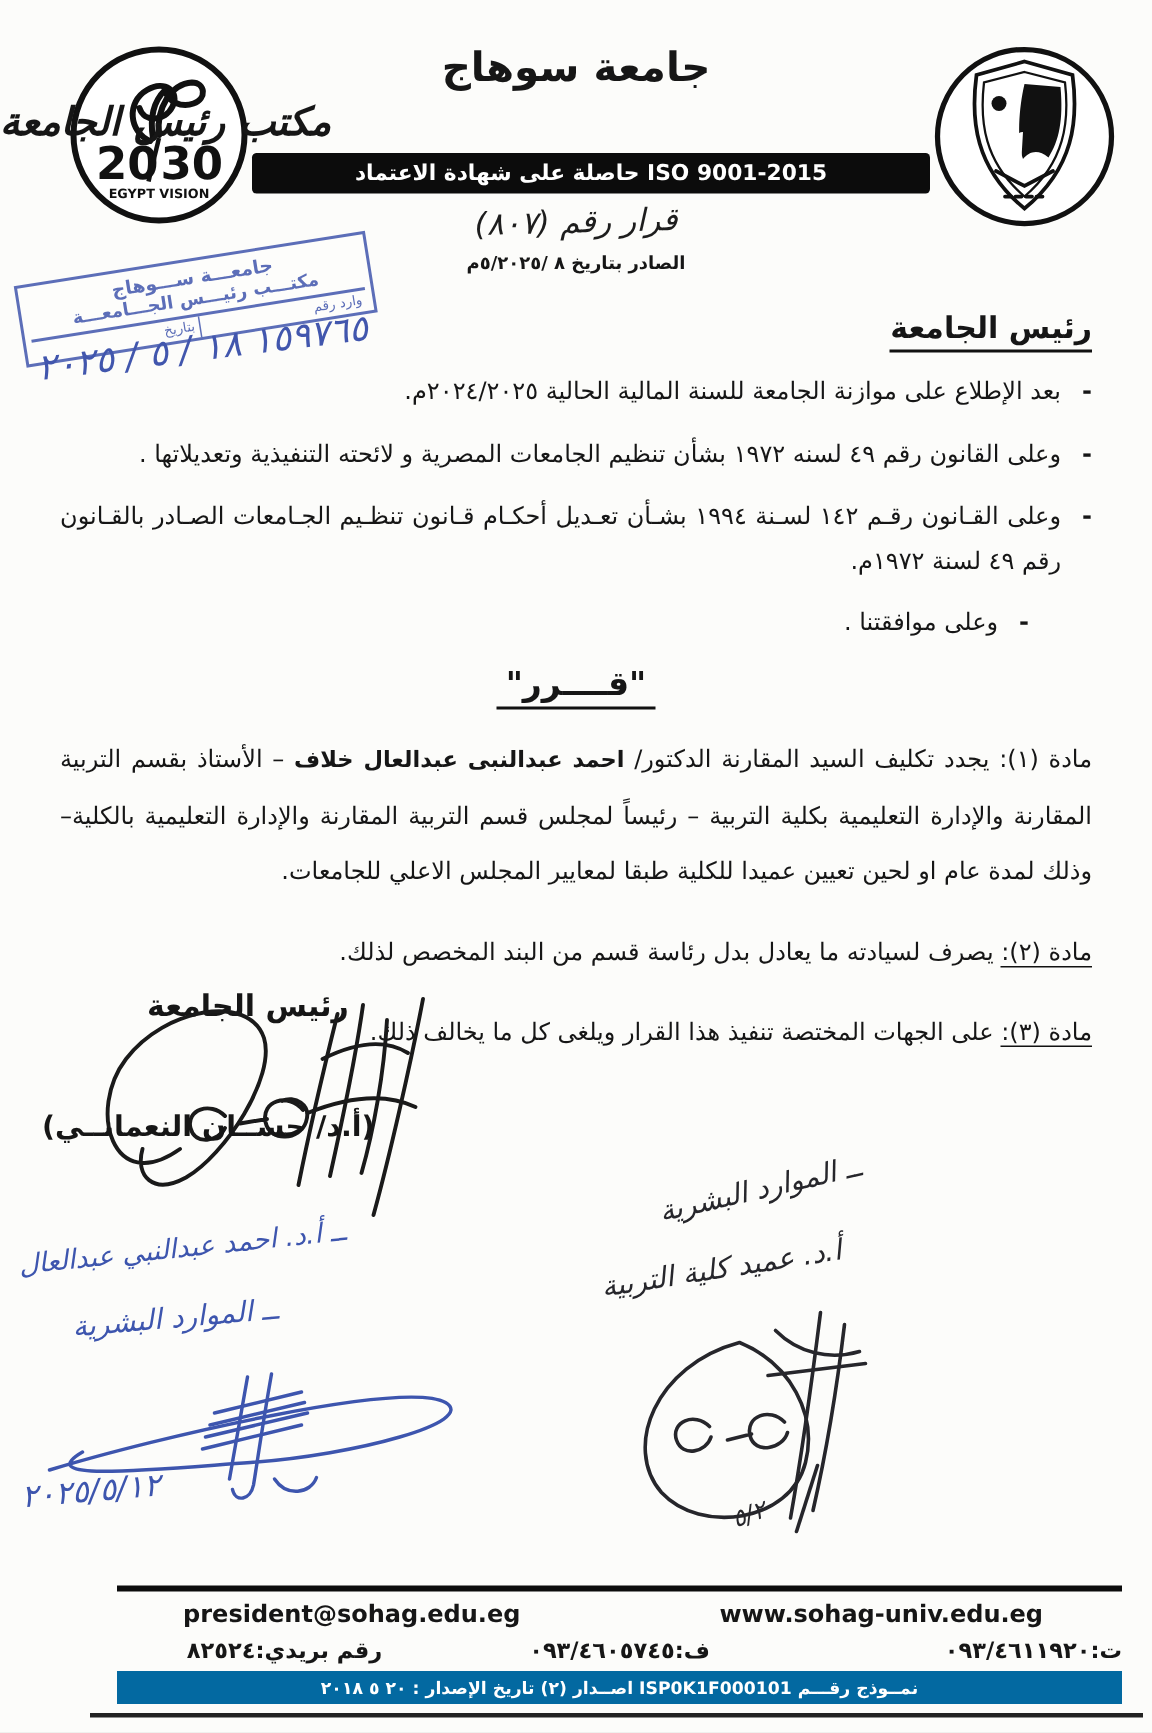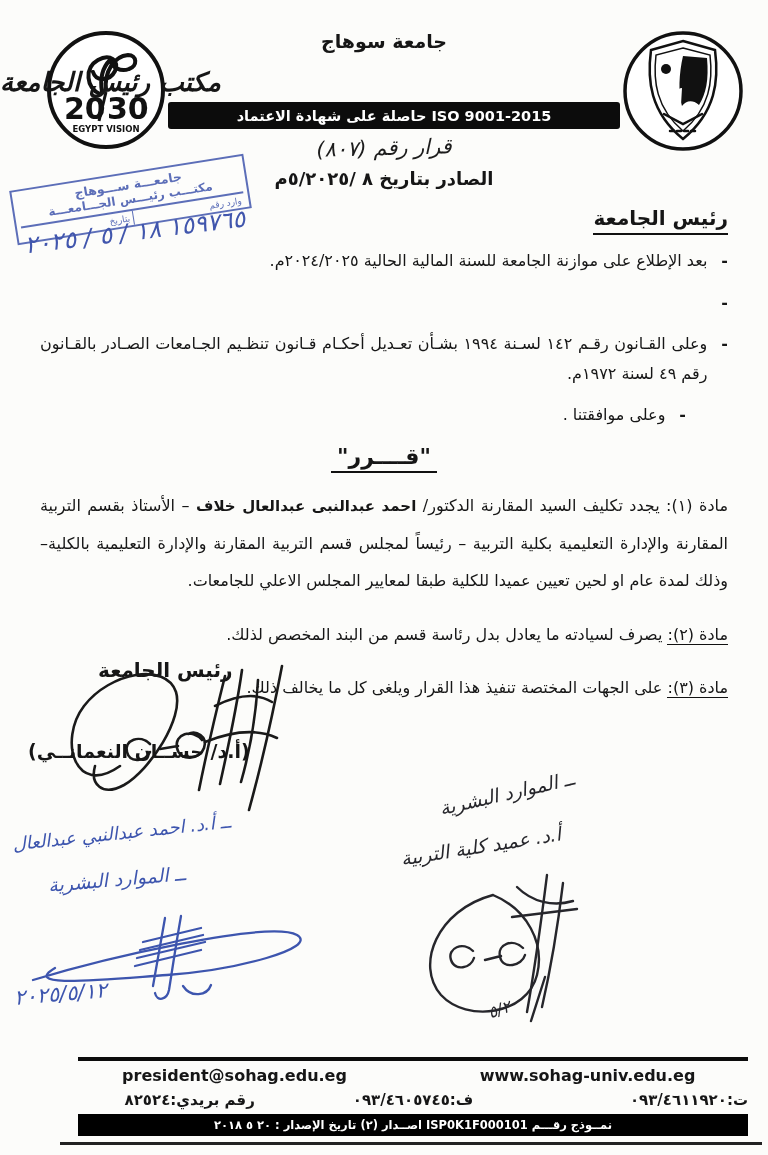--- a/index.html
+++ b/index.html
@@ -3,34 +3,34 @@
 <meta charset="utf-8">
 <style>
   html,body{margin:0;padding:0;background:#e8e8e4;}
   .page{
     position:relative;width:768px;height:1155px;margin:0 auto;
     background:#fcfcfa;overflow:hidden;
     font-family:"DejaVu Sans",sans-serif;color:#161616;
   }
   
   .hdr-title{position:absolute;top:30px;left:0;right:0;text-align:center;
-    font-size:19px;font-weight:bold;letter-spacing:.5px;}
+    font-size:27px;font-weight:bold;letter-spacing:.5px;}
   .hdr-office{position:absolute;top:67px;left:0;right:0;
     font-size:26px;font-weight:bold;font-style:italic;}
   .iso-bar{position:absolute;top:102px;left:168px;width:452px;height:27px;
     background:#0c0c0c;color:#fff;display:flex;align-items:center;justify-content:center;
     font-size:14.5px;font-weight:bold;border-radius:3px;}
   .logo2030{position:absolute;top:28px;left:44px;}
   .emblem{position:absolute;top:28px;right:22px;}
   
   .decree-no{position:absolute;top:136px;left:0;right:0;text-align:center;
     font-size:21px;color:#1d1d1d;transform:rotate(-1.5deg);
     font-style:italic;letter-spacing:2px;}
   .issued{position:absolute;top:168px;left:0;right:0;text-align:center;
-    font-size:18px;font-weight:bold;}
+    font-size:12px;font-weight:bold;}
   
   .stamp{position:absolute;top:172px;left:12px;width:225px;
     transform:rotate(-9deg);border:2.5px solid #4156ad;color:#4156ad;
     padding:3px 4px 0;opacity:.85;background:rgba(255,255,255,.2);direction:rtl;}
   .stamp .s1{text-align:center;font-size:12.5px;font-weight:bold;letter-spacing:5px;}
   .stamp .s2{text-align:center;font-size:12px;font-weight:bold;letter-spacing:2px;
     border-bottom:2px solid #4156ad;padding-bottom:3px;}
   .stamp .fields{display:flex;font-size:9px;}
   .stamp .fields .cell{flex:1;padding:2px 3px;}
   .stamp .fields .cell:first-child{border-left:1.5px solid #4156ad;}
@@ -62,21 +62,21 @@
   
   .f-rule-top{position:absolute;top:1057px;left:78px;right:20px;height:4px;background:#0c0c0c;}
   .f-sites{position:absolute;top:1066px;left:78px;right:24px;display:flex;gap:40px;}
   .f-sites div{flex:1;text-align:center;font-size:16px;font-weight:bold;}
   .f-contacts{position:absolute;top:1091px;left:78px;right:20px;display:flex;
     direction:rtl;font-size:15px;font-weight:bold;}
   .f-contacts div{flex:1;}
   .f-contacts .c1{text-align:right;}
   .f-contacts .c2{text-align:center;}
   .f-contacts .c3{text-align:center;}
-  .f-bar{position:absolute;top:1114px;left:78px;right:20px;height:22px;background:#000000;
+  .f-bar{position:absolute;top:1114px;left:78px;right:20px;height:22px;background:#0369a1;
     color:#fff;display:flex;align-items:center;justify-content:center;
     font-size:11.5px;font-weight:bold;direction:rtl;}
   .f-rule-bot{position:absolute;top:1142px;left:60px;right:6px;height:2.5px;background:#222;}
 </style>
 </head>
 <body>
 
 <div class="page">
 
   <div class="logo2030">
@@ -130,20 +130,21 @@
 
   <div class="sec-head">رئيس الجامعة</div>
 
   <div class="bodytxt">
     <div class="pre-item">
       <span class="dash">-</span>
       <span>بعد الإطلاع على موازنة الجامعة للسنة المالية الحالية ٢٠٢٤/٢٠٢٥م.</span>
     </div>
     <div class="pre-item">
       <span class="dash">-</span>
+      <span>وعلى القانون رقم ٤٩ لسنه ١٩٧٢ بشأن تنظيم الجامعات المصرية و لائحته التنفيذية وتعديلاتها .</span>
     </div>
     <div class="pre-item">
       <span class="dash">-</span>
       <span>وعلى القـانون رقـم ١٤٢ لسـنة ١٩٩٤ بشـأن تعـديل أحكـام قـانون تنظـيم الجـامعات الصـادر بالقـانون رقم ٤٩ لسنة ١٩٧٢م.</span>
     </div>
     <div class="pre-item indent">
       <span class="dash">-</span>
       <span>وعلى موافقتنا .</span>
     </div>
 

